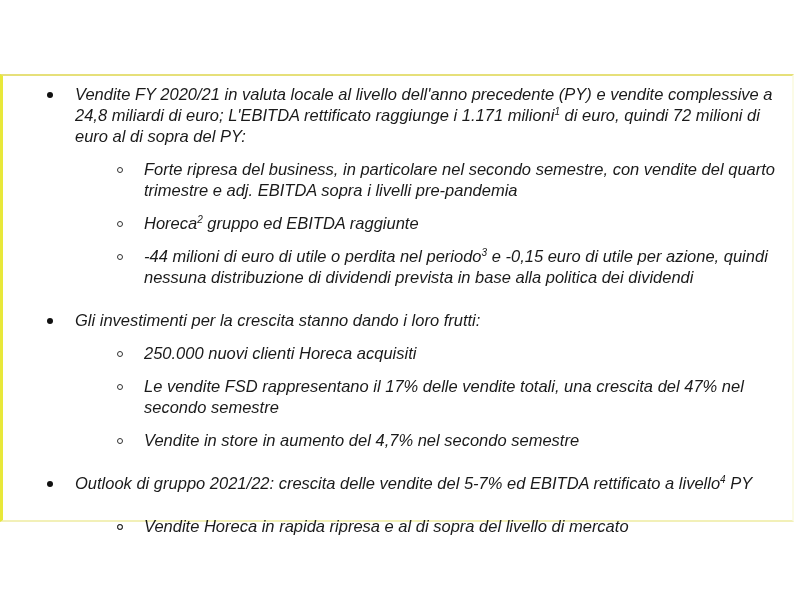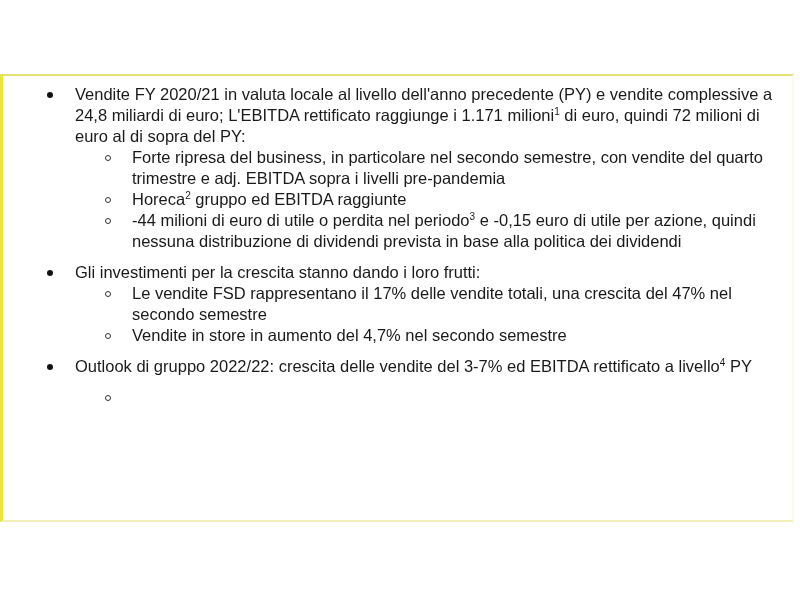--- a/index.html
+++ b/index.html
@@ -43,39 +43,39 @@
       left: 44px;
       top: 8px;
       width: 6px;
       height: 6px;
       border-radius: 50%;
       background: #111;
     }
     .sub {
       position: relative;
       padding-left: 129px;
-      margin: 0;
+      margin: 12px;
     }
     .sub .circle {
       position: absolute;
       left: 102px;
       top: 8px;
       width: 6px;
       height: 6px;
       border-radius: 50%;
       border: 1.3px solid #333;
       box-sizing: border-box;
     }
     sup {
       font-size: 10px;
       line-height: 0;
       vertical-align: 6px;
     }
     .gap { height: 10px; }
-    .b1 { position: absolute; top: 8px; left: 0; width: 100%; }
+    .b1 { position: absolute; top: 8px; left: 0; width: 100%; font-style: italic; }
   </style>
 </head>
 <body>
 
 <div class="slide-box">
   <div class="content b1">
 
     <p class="bullet">
       <span class="dot"></span>
       <span>Vendite FY 2020/21 in valuta locale al livello dell'anno precedente (PY) e vendite complessive a 24,8 miliardi di euro; L'EBITDA rettificato raggiunge i 1.171 milioni</span><sup>1</sup><span> di euro, quindi 72 milioni di euro al di sopra del PY:</span>
@@ -94,34 +94,42 @@
     </p>
 
     <div class="gap"></div>
 
     <p class="bullet">
       <span class="dot"></span>
       <span>Gli investimenti per la crescita stanno dando i loro frutti:</span>
     </p>
     <p class="sub">
       <span class="circle"></span>
+      <span>250.000 nuovi clienti Horeca acquisiti</span>
+    </p>
+    <p class="sub">
+      <span class="circle"></span>
       <span>Le vendite FSD rappresentano il 17% delle vendite totali, una crescita del 47% nel secondo semestre</span>
     </p>
     <p class="sub">
       <span class="circle"></span>
       <span>Vendite in store in aumento del 4,7% nel secondo semestre</span>
     </p>
 
     <div class="gap"></div>
 
     <p class="bullet">
       <span class="dot"></span>
-      <span>Outlook di gruppo 2022/22: crescita delle vendite del 3-7% ed EBITDA rettificato a livello</span><sup>4</sup><span> PY</span>
+      <span>Outlook di gruppo 2021/22: crescita delle vendite del 5-7% ed EBITDA rettificato a livello</span><sup>4</sup><span> PY</span>
     </p>
 
     <div class="gap"></div>
 
     <p class="sub">
       <span class="circle"></span>
     </p>
+    <p class="sub">
+      <span class="circle"></span>
+      <span>Vendite Horeca in rapida ripresa e al di sopra del livello di mercato</span>
+    </p>
 
   </div>
 </div>
 
 </body></html>

